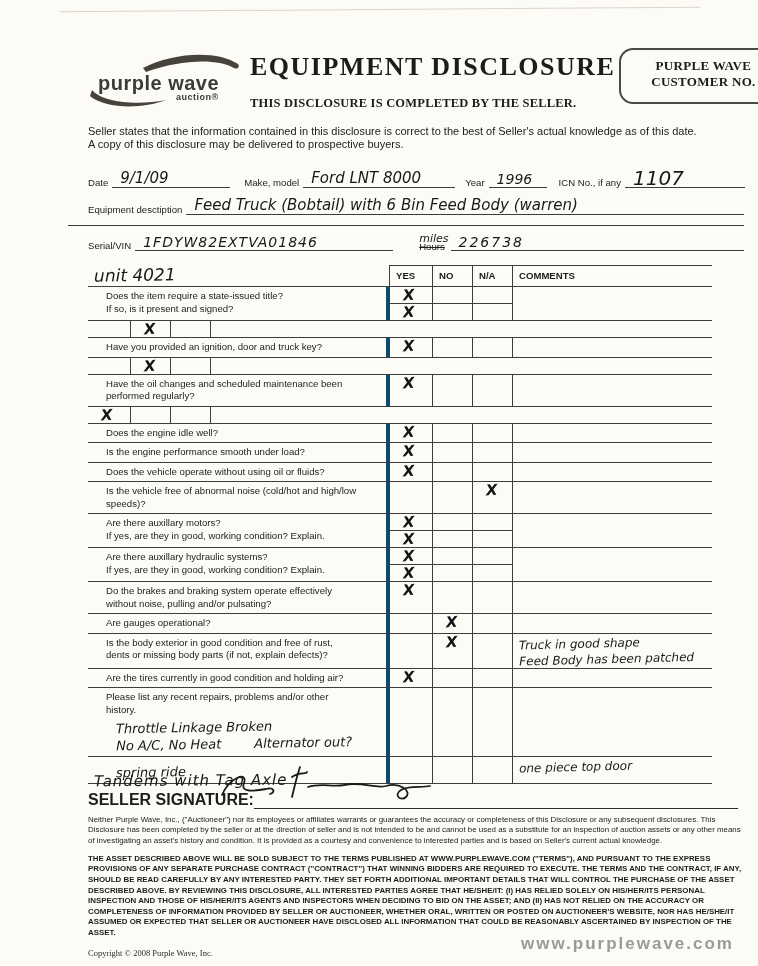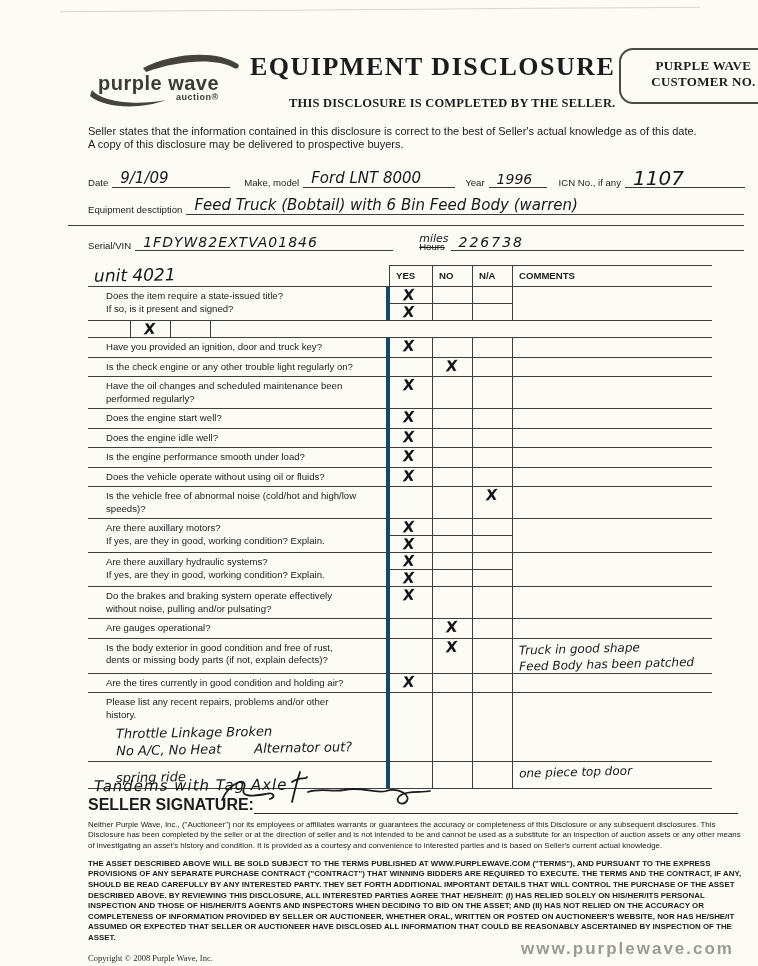--- a/index.html
+++ b/index.html
@@ -28,21 +28,21 @@
   .logo svg{position:absolute;top:0;left:0;}
   .logo-text{
     position:absolute;top:24px;left:10px;
     font-size:20px;font-weight:bold;letter-spacing:.5px;color:#3d3b35;
     white-space:nowrap;
   }
   .logo-sub{
     position:absolute;top:44px;left:88px;
     font-size:9px;font-weight:bold;color:#3d3b35;letter-spacing:.5px;
   }
-  .title-block{flex:1;text-align:right;padding:0 4px;}
+  .title-block{flex:1;text-align:left;padding:0 4px;}
   .doc-title{
     font-family:"Liberation Serif",serif;font-weight:bold;
     font-size:26px;letter-spacing:1.5px;margin-top:4px;white-space:nowrap;
   }
   .doc-subtitle{
     font-family:"Liberation Serif",serif;font-weight:bold;
     font-size:12.5px;margin-top:14px;letter-spacing:.2px;white-space:nowrap;
   }
   .customer-box{
     flex:none;width:168px;height:56px;
@@ -232,46 +232,40 @@
             <div class="qtext">Have you provided an ignition, door and truck key?</div>
           </div>
           <div class="ccell col-yes">
             <span class="mark">X</span>
           </div>
           <div class="ccell col-no"></div>
           <div class="ccell col-na"></div>
           <div class="mcell"></div>
         </div>
         <div class="trow">
-          <div class="qcell">
-            <div class="qtext">Is the check engine or any other trouble light regularly on?</div>
-          </div>
           <div class="ccell col-yes"></div>
           <div class="ccell col-no">
             <span class="mark">X</span>
           </div>
           <div class="ccell col-na"></div>
           <div class="mcell"></div>
         </div>
         <div class="trow">
           <div class="qcell">
             <div class="qtext">Have the oil changes and scheduled maintenance been
 performed regularly?</div>
           </div>
           <div class="ccell col-yes">
             <span class="mark">X</span>
           </div>
           <div class="ccell col-no"></div>
           <div class="ccell col-na"></div>
           <div class="mcell"></div>
         </div>
         <div class="trow">
-          <div class="qcell">
-            <div class="qtext">Does the engine start well?</div>
-          </div>
           <div class="ccell col-yes">
             <span class="mark">X</span>
           </div>
           <div class="ccell col-no"></div>
           <div class="ccell col-na"></div>
           <div class="mcell"></div>
         </div>
         <div class="trow">
           <div class="qcell">
             <div class="qtext">Does the engine idle well?</div>

